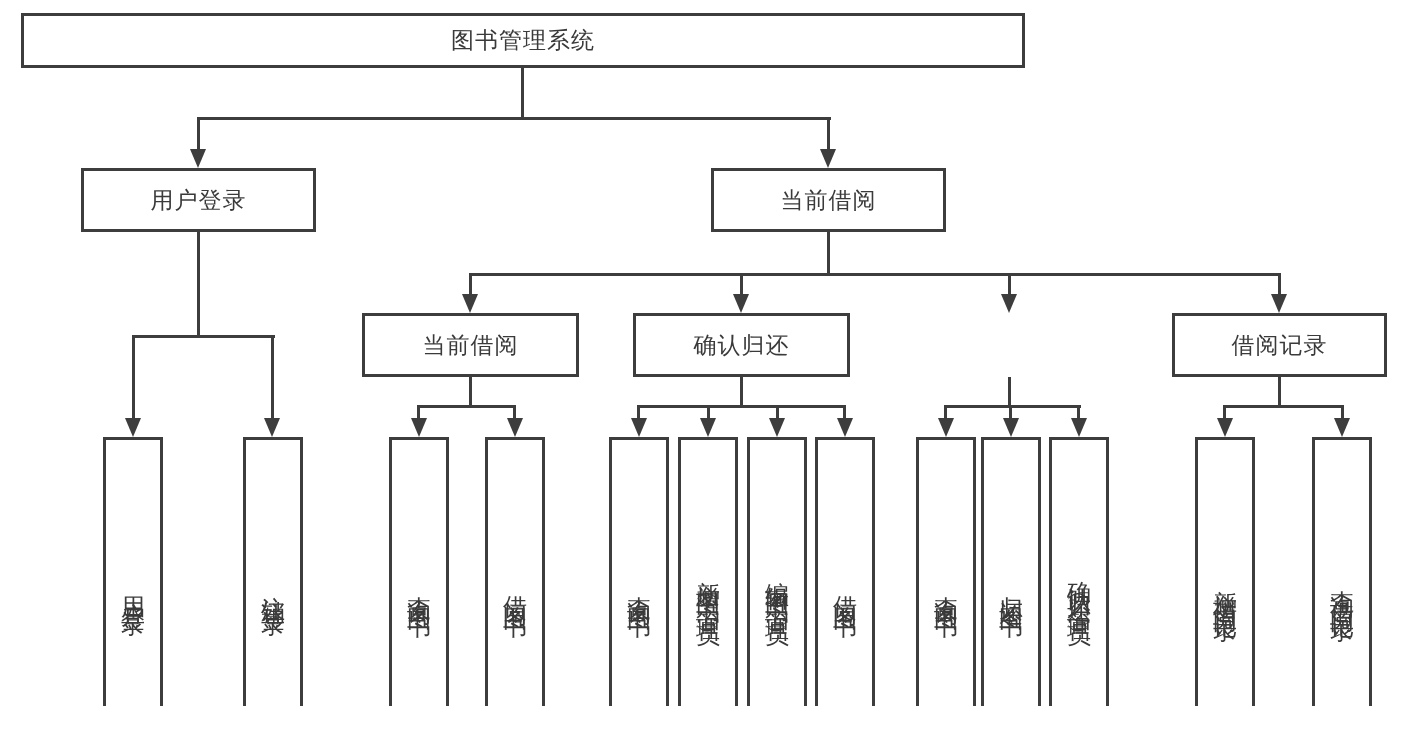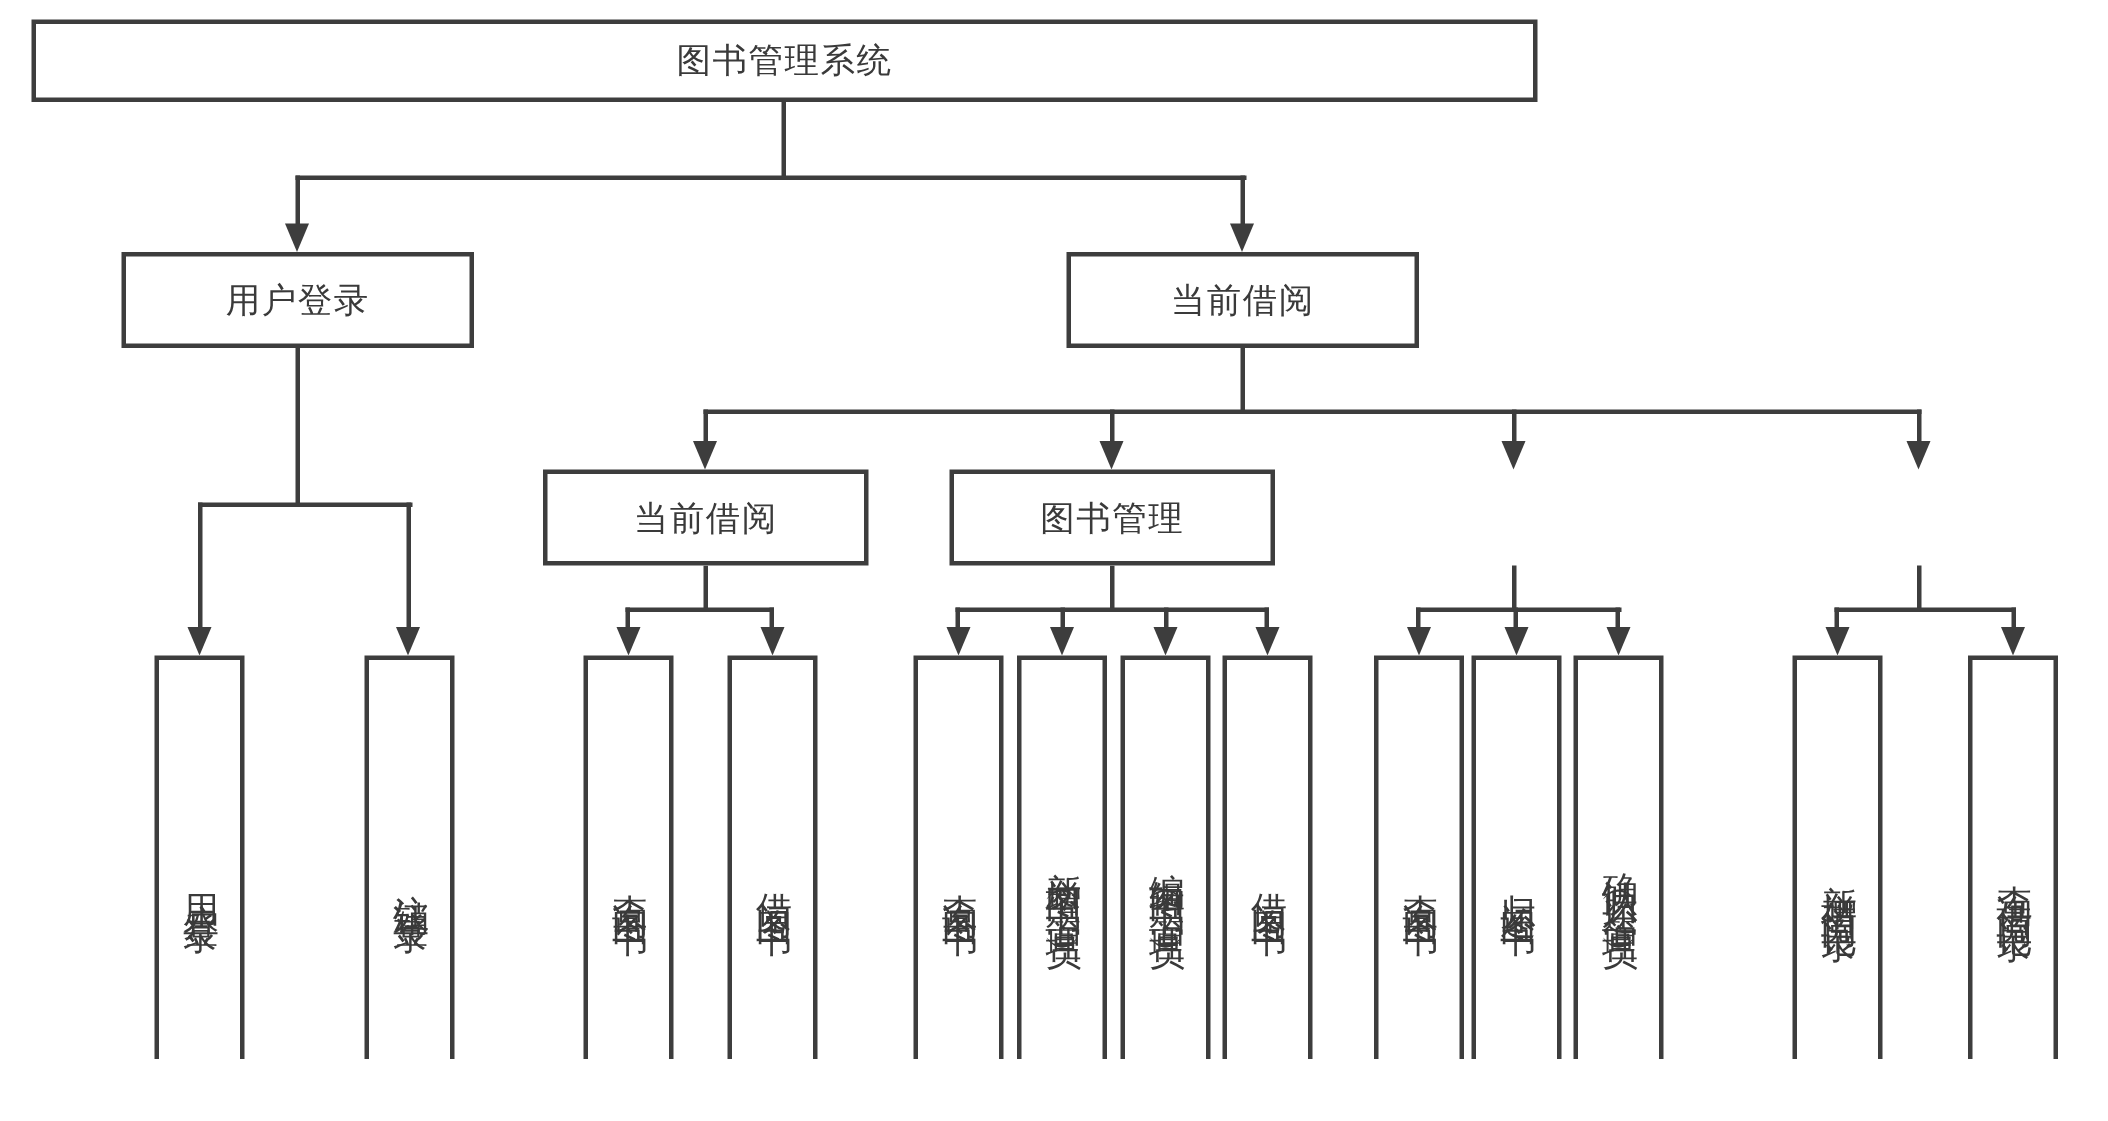--- a/index.html
+++ b/index.html
@@ -118,21 +118,22 @@
   <div class="ah" style="left:1217px;top:418px"></div>
   <div class="ln" style="left:1341px;top:405px;width:3px;height:15px"></div>
   <div class="ah" style="left:1334px;top:418px"></div>
 
   <div class="node h" style="left:21px;top:13px;width:1004px;height:55px">图书管理系统</div>
 
   <div class="node h" style="left:81px;top:168px;width:235px;height:64px">用户登录</div>
   <div class="node h" style="left:711px;top:168px;width:235px;height:64px">当前借阅</div>
 
   <div class="node h" style="left:362px;top:313px;width:217px;height:64px">当前借阅</div>
-  <div class="node h" style="left:633px;top:313px;width:217px;height:64px">图书管理</div>
+  <div class="node h" style="left:633px;top:313px;width:217px;height:64px">确认归还</div>
+  <div class="node h" style="left:1172px;top:313px;width:215px;height:64px">借阅记录</div>
 
   <div class="node v" style="left:103px;top:437px;width:60px;height:300px">用户登录</div>
   <div class="node v" style="left:243px;top:437px;width:60px;height:300px">注销登录</div>
 
   <div class="node v" style="left:389px;top:437px;width:60px;height:300px">查询图书</div>
   <div class="node v" style="left:485px;top:437px;width:60px;height:300px">借阅图书</div>
 
   <div class="node v" style="left:609px;top:437px;width:60px;height:300px">查询图书</div>
   <div class="node v" style="left:678px;top:437px;width:60px;height:300px">新增图书（管理员）</div>
   <div class="node v" style="left:747px;top:437px;width:60px;height:300px">编辑图书（管理员）</div>

